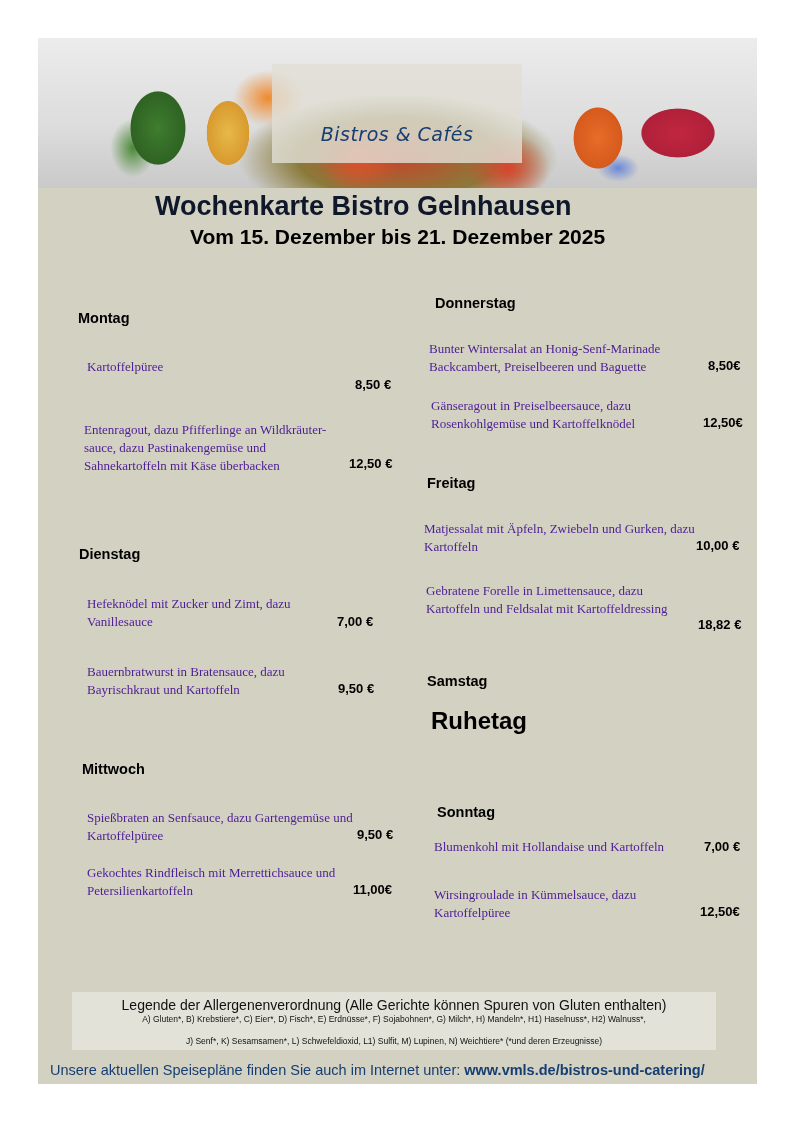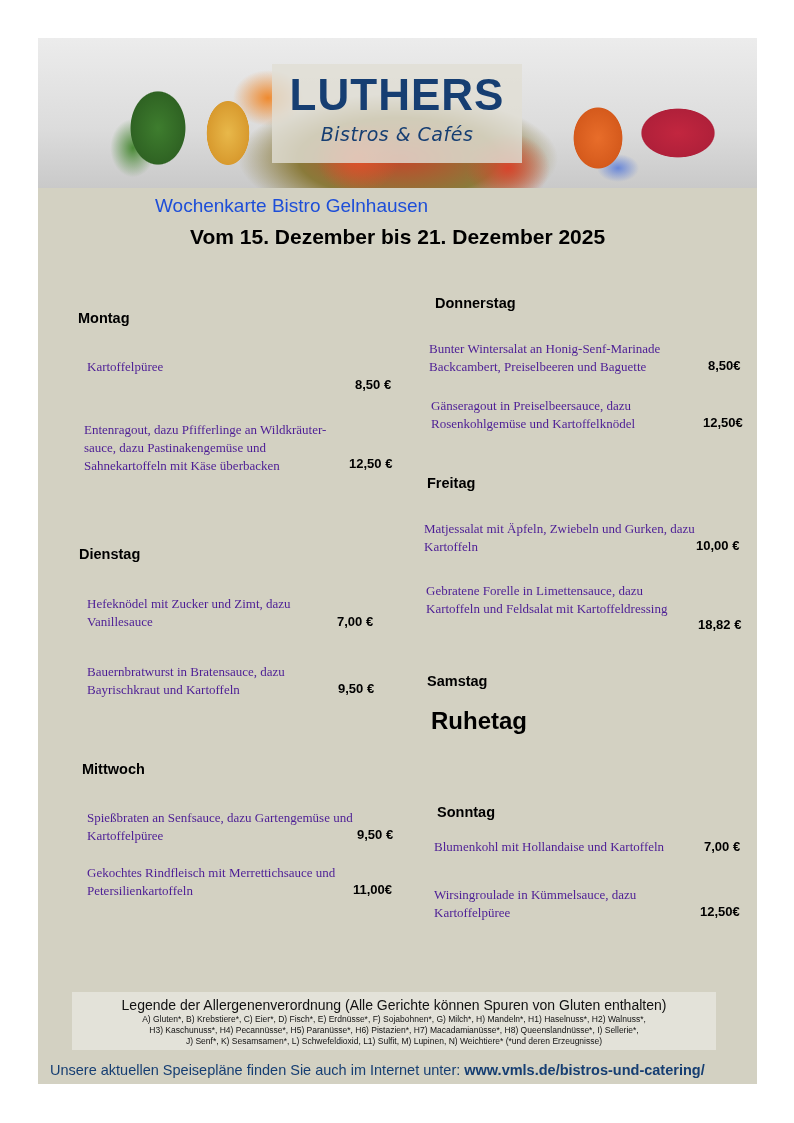--- a/index.html
+++ b/index.html
@@ -15,40 +15,39 @@
         radial-gradient(ellipse 30px 20px at 580px 130px, #6a88d8 0%, transparent 70%),
         radial-gradient(ellipse 60px 50px at 320px 120px, #e0502a 0%, transparent 70%),
         radial-gradient(ellipse 60px 50px at 470px 130px, #d8442c 0%, transparent 70%),
         radial-gradient(ellipse 50px 40px at 230px 60px, #ef8a2f 0%, transparent 70%),
         radial-gradient(ellipse 200px 80px at 360px 120px, #c4472a 0%, #8a7a3a 50%, transparent 80%),
         linear-gradient(180deg, #ececec 0%, #dcdcdc 60%, #c9c9c9 100%);
     }
     .logo-box { position: absolute; left: 234px; top: 26px; width: 250px; height: 99px; background: rgba(225, 222, 212, 0.82); }
     .logo-title { position: absolute; left: 0; top: 6px; width: 250px; text-align: center; color: #163e72; font-family: "Liberation Sans", sans-serif; font-weight: bold; font-size: 44px; letter-spacing: 1px; line-height: 50px; }
     .logo-sub { position: absolute; left: 0; top: 58px; width: 250px; text-align: center; color: #163e72; font-family: "DejaVu Sans", sans-serif; font-style: italic; font-size: 19px; line-height: 24px; letter-spacing: 0.5px; }
-    .title { position: absolute; left: 117px; top: 152px; font-weight: normal; font-size: 19px; color: #1d4ed8; line-height: 32px; white-space: nowrap; }
+    .title { position: absolute; left: 117px; top: 152px; font-weight: bold; font-size: 27px; color: #0f172a; line-height: 32px; white-space: nowrap; }
     .subtitle { position: absolute; left: 152px; top: 185px; font-weight: bold; font-size: 21px; color: #000; line-height: 28px; white-space: nowrap; }
     .day { position: absolute; font-weight: bold; font-size: 14.5px; color: #000; white-space: nowrap; }
     .dish { position: absolute; font-size: 13px; line-height: 18px; color: #4c1d95; white-space: nowrap; font-family: Liberation Serif, serif; }
     .price { position: absolute; font-weight: bold; font-size: 13px; color: #000000; white-space: nowrap; line-height: 18px; }
     .closed { position: absolute; font-weight: bold; font-size: 24px; color: #000; white-space: nowrap; }
     .legend { position: absolute; left: 34px; top: 954px; width: 644px; height: 58px; background: #e3e2d9; }
     .legend-head { position: absolute; left: 0; top: 5px; width: 644px; text-align: center; font-size: 14px; color: #111; white-space: nowrap; }
     .legend-line { position: absolute; left: 0; width: 644px; text-align: center; font-size: 8.5px; color: #111; white-space: nowrap; line-height: 11px; }
     .footer { position: absolute; left: 12px; top: 1024px; font-size: 14.5px; color: #163e72; white-space: nowrap; }
     .footer a { color: #163e72; font-weight: bold; text-decoration: none; }
   </style>
 </head>
 <body>
 
 <div class="page">
 
   <div class="hero">
     <div class="logo-box">
-      <div class="logo-title">LUTHERS</div>
       <div class="logo-sub">Bistros &amp; Cafés</div>
     </div>
   </div>
 
   <div class="title">Wochenkarte Bistro Gelnhausen</div>
   <div class="subtitle">Vom 15. Dezember bis 21. Dezember 2025</div>
 
   <div class="day" style="left:40px; top:272px;">Montag</div>
   <div class="dish" style="left:49px; top:320px;">
     <div>Kartoffelpüree</div>
@@ -119,21 +118,20 @@
   <div class="price" style="left:666px; top:800px;">7,00 €</div>
   <div class="dish" style="left:396px; top:848px;">
     <div>Wirsingroulade in Kümmelsauce, dazu</div>
     <div>Kartoffelpüree</div>
   </div>
   <div class="price" style="left:662px; top:865px;">12,50€</div>
 
   <div class="legend">
     <div class="legend-head">Legende der Allergenenverordnung  (Alle Gerichte können Spuren von Gluten enthalten)</div>
     <div class="legend-line" style="top:22px;">A) Gluten*, B) Krebstiere*, C) Eier*, D) Fisch*, E) Erdnüsse*, F) Sojabohnen*, G) Milch*, H) Mandeln*, H1) Haselnuss*, H2) Walnuss*,</div>
-    <div class="legend-line" style="top:33px;">H3) Kaschunuss*, H4) Pecannüsse*, H5) Paranüsse*, H6) Pistazien*, H7) Macadamianüsse*, H8) Queenslandnüsse*,  I) Sellerie*,</div>
     <div class="legend-line" style="top:44px;">J) Senf*, K) Sesamsamen*, L) Schwefeldioxid,  L1) Sulfit, M) Lupinen, N) Weichtiere* (*und deren Erzeugnisse)</div>
   </div>
 
   <div class="footer">
     <span>Unsere aktuellen  Speisepläne  finden  Sie auch im Internet unter: </span><a>www.vmls.de/bistros-und-catering/</a>
   </div>
 
 </div>
 
 </body></html>

